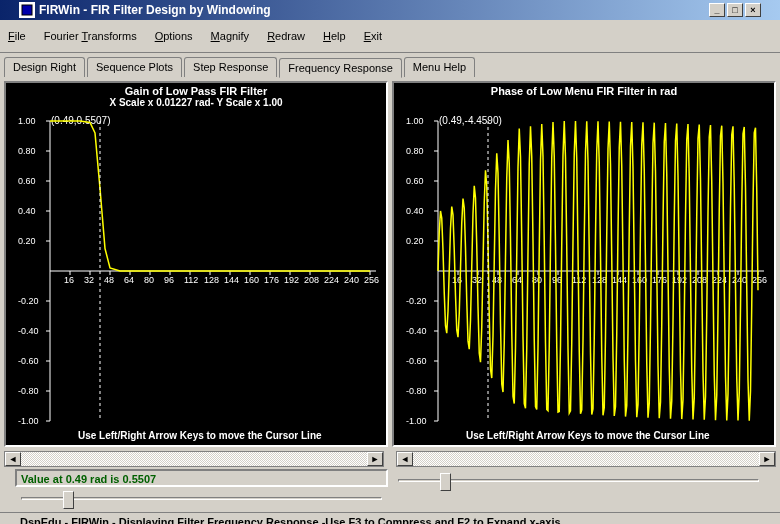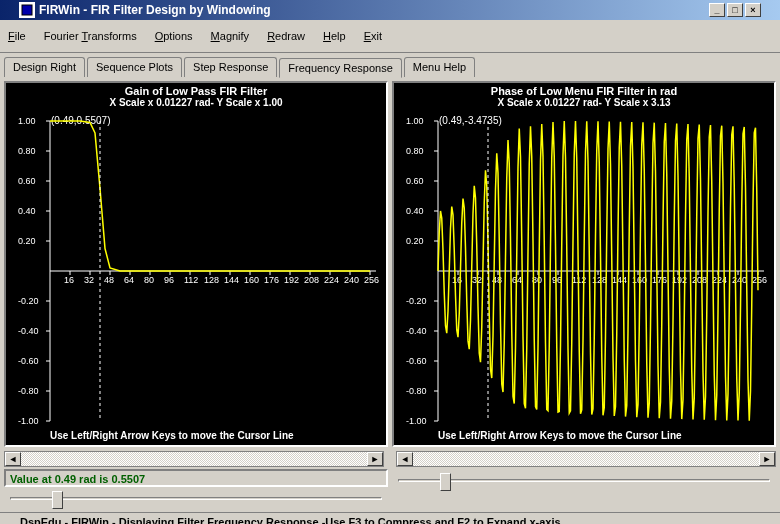--- a/index.html
+++ b/index.html
@@ -84,38 +84,38 @@
     border: 2px solid;
     border-color: #808080 #fff #fff #808080;
     position: relative;
     overflow: hidden;
     color: #fff;
     font-size: 10px;
   }
   .plot-title { text-align: center; font-weight: bold; margin-top: 2px; font-size: 11px; }
   .plot-sub { text-align: center; font-weight: bold; font-size: 10px; }
   .plot-cursor { position: absolute; top: 32px; left: 85px; font-size: 10px; color:#fff;}
-  .plot-hint { position: absolute; bottom: 4px; left: 44px; font-weight:bold; font-size:10px;}
+  .plot-hint { position: absolute; bottom: 4px; left: 72px; font-weight:bold; font-size:10px;}
   .scrollbar {
     height: 16px;
     background: #d4d0c8;
     border: 1px solid #808080;
     margin: 0 4px 2px 4px;
     display: flex;
     align-items: center;
   }
   .scrollbtn {
     width: 16px; height: 14px;
     background:#d4d0c8;
     border:1px solid; border-color:#fff #404040 #404040 #fff;
     display:flex;align-items:center;justify-content:center;
     font-size:9px;
   }
   .scrolltrack { flex:1; background: repeating-conic-gradient(#d4d0c8 0% 25%, #fff 0% 50%) 50% / 2px 2px; height:14px;}
-  .readoutrow { display:flex; gap:4px; padding: 0 4px; justify-content: flex-end; }
+  .readoutrow { display:flex; gap:4px; padding: 0 15px; justify-content: flex-end; }
   .readoutcell { flex:1; }
   .readout {
     border: 2px solid; border-color: #808080 #fff #fff #808080;
     padding: 2px 4px;
     background: #d4d0c8;
     color: #006000;
     font-weight: bold;
     font-size: 11px;
     height: 18px;
   }
@@ -253,22 +253,21 @@
 
       <polyline id="gain-curve" class="curve" points="44,8 54,8 64,8 74,8 84,9.5 89,20 94,75.5 99,135.5 104,155 114,158 124,158 144,158 164,158 204,158 244,158 284,158 324,158 364,158"></polyline>
 
       <line id="gain-cursor" class="cursor" y1="8" y2="308" x1="94" x2="94"></line>
     </svg>
     <div class="plot-hint">Use Left/Right Arrow Keys to move the Cursor Line</div>
   </div>
 
   <div class="plotpanel">
     <div class="plot-title">Phase of Low Menu FIR Filter in rad</div>
-    <div class="plot-sub">X Scale x 0.01227 rad- Y Scale x   3.13</div>
-    <div class="plot-cursor" style="left:45px;">(0.49,-3.4735)</div>
+    <div class="plot-cursor" style="left:45px;">(0.49,-4.4590)</div>
     <svg class="chart" width="380" height="320">
       <line class="axis" x1="44" y1="8" x2="44" y2="308"></line>
       <line class="axis" x1="44" y1="158" x2="370" y2="158"></line>
       <g id="phase-yticks">
           <line class="axis" x1="40" y1="308" x2="44" y2="308"></line>
           <text x="12" y="311">-1.00</text>
           <line class="axis" x1="40" y1="278" x2="44" y2="278"></line>
           <text x="12" y="281">-0.80</text>
           <line class="axis" x1="40" y1="248" x2="44" y2="248"></line>
           <text x="12" y="251">-0.60</text>

